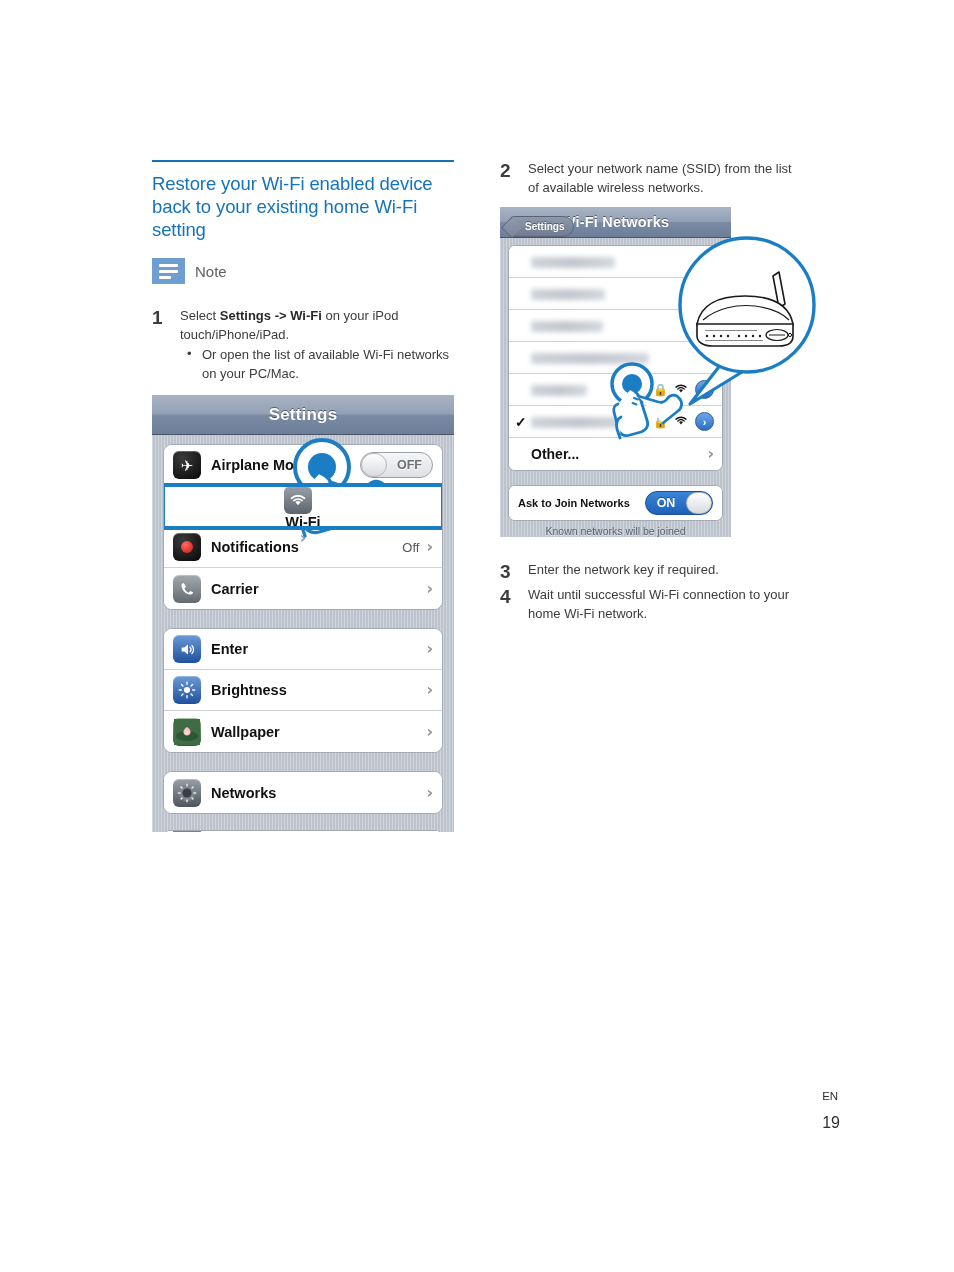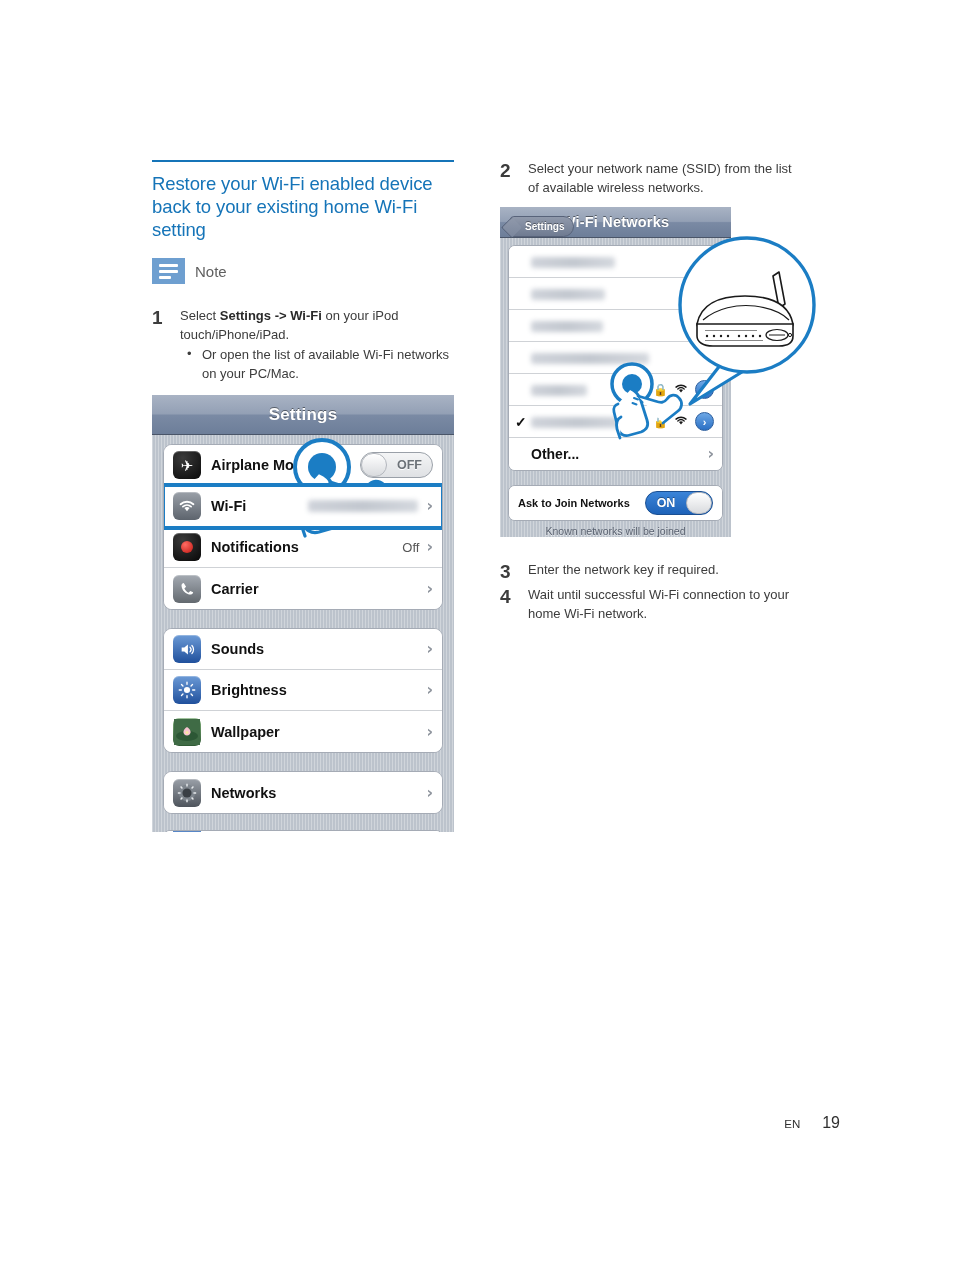--- a/index.html
+++ b/index.html
@@ -177,20 +177,21 @@
     background: linear-gradient(to bottom,#3b84d8,#1d62b8);
     border-color:#1a4f92;
   }
   .toggle.on .txt { color:#fff; text-shadow: 0 -1px 0 rgba(0,0,0,0.35); }
 
   
   .hl-row {
     outline: 4px solid #1b7dc4;
     outline-offset: -1px;
     z-index: 4;
+    flex-direction: column;
   }
   .redacted {
     display:inline-block; height:12px; border-radius:3px;
     background: linear-gradient(90deg,#cfd3da,#c2c7cf,#d4d8de);
     filter: blur(2.4px);
     vertical-align: middle;
   }
 
   
   .wrow {
@@ -218,21 +219,21 @@
     text-shadow: 0 1px 0 rgba(255,255,255,0.55);
   }
 
   
   .overlay { position:absolute; pointer-events:none; }
 
   
   .footer {
     position:absolute; right: 114px; bottom: 140px;
     font-size: 11.5px; color:#2f2f2f;
-    display:flex; gap: 22px; align-items:baseline;
+    display:flex; gap: 12px; align-items:baseline;flex-direction:column;
   }
   .footer .pg { font-size:16px; }
 </style>
 </head>
 <body>
 
 <div class="page">
 
   <div class="col-left">
 
@@ -310,21 +311,21 @@
 
       <div class="ios-group" style="margin-top:18px;">
         <div class="ios-row">
           <span class="ico ico-sounds">
             <svg width="17" height="15" viewBox="0 0 20 18" aria-hidden="true">
               <path d="M3 6.5h3.2L10.5 3v12L6.2 11.5H3z" fill="#ffffff"></path>
               <path d="M13 6.2a4 4 0 0 1 0 5.6" stroke="#fff" stroke-width="1.5" fill="none" stroke-linecap="round"></path>
               <path d="M15.3 4.2a7 7 0 0 1 0 9.6" stroke="#fff" stroke-width="1.5" fill="none" stroke-linecap="round"></path>
             </svg>
           </span>
-          <span class="lbl">Sounds</span>
+          <span class="lbl">Enter</span>
           <span class="chev">›</span>
         </div>
         <div class="ios-row">
           <span class="ico ico-bright">
             <svg width="18" height="18" viewBox="0 0 20 20" aria-hidden="true">
               <circle cx="10" cy="10" r="3.4" fill="#fff"></circle>
               <g stroke="#fff" stroke-width="1.5" stroke-linecap="round">
                 <path d="M10 1.4v2.3M10 16.3v2.3M1.4 10h2.3M16.3 10h2.3M3.9 3.9l1.6 1.6M14.5 14.5l1.6 1.6M16.1 3.9l-1.6 1.6M5.5 14.5l-1.6 1.6"></path>
               </g>
             </svg>

